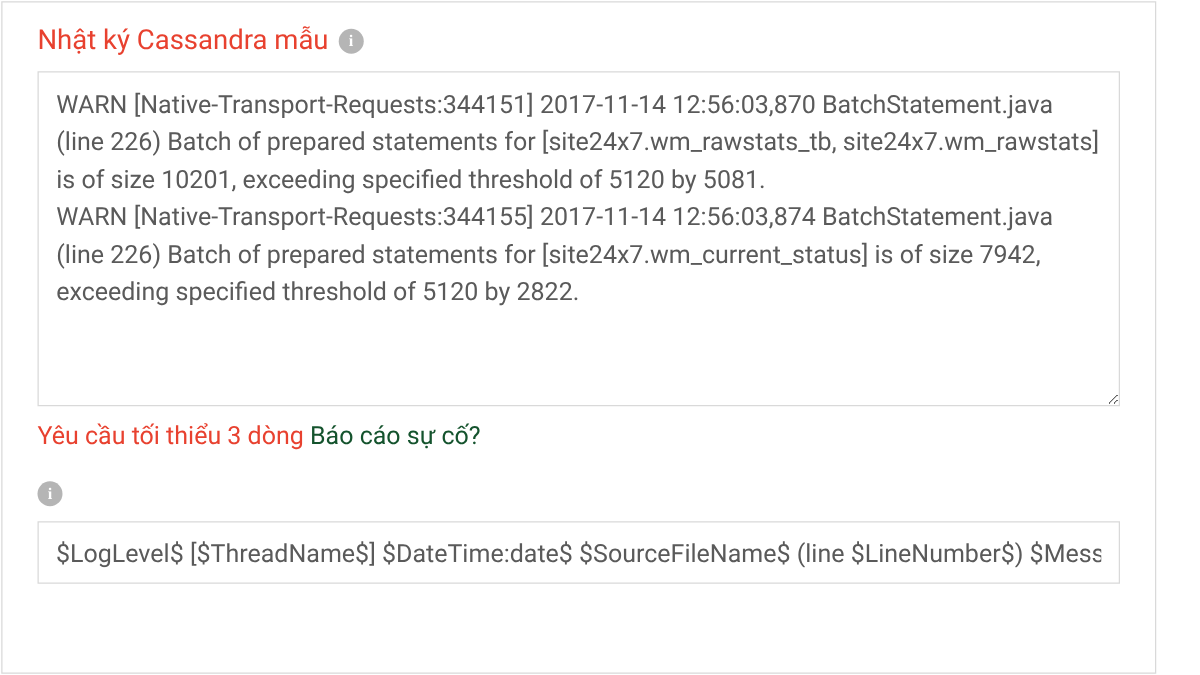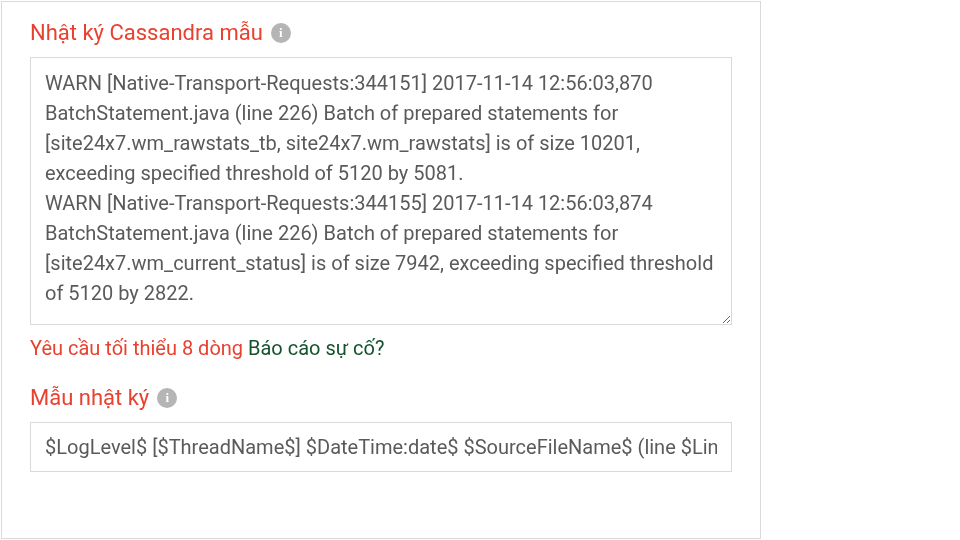--- a/index.html
+++ b/index.html
@@ -1,19 +1,19 @@
 <!DOCTYPE html>
 <html><head>
 <meta charset="utf-8">
 <style>
   * { box-sizing: border-box; margin: 0; padding: 0; }
   html, body { width: 960px; height: 540px; font-family: -apple-system, BlinkMacSystemFont, "Segoe UI", Roboto, "Helvetica Neue", Arial, sans-serif; background: #fff; }
   .panel {
     border: 1px solid #d9d9d9;
-    width: 760px;
+    width: 924px;
     height: 538px;
     margin: 1px;
     padding: 18px 28px 0 28px;
   }
   .field-label {
     color: #e8412f;
     font-size: 22px;
     font-weight: 400;
     display: flex;
     align-items: center;
@@ -73,27 +73,26 @@
 
   <div class="field-label">
     <span>Nhật ký Cassandra mẫu</span>
     <span class="info-icon">i</span>
   </div>
 
   <textarea class="log-textarea" style="">WARN [Native-Transport-Requests:344151] 2017-11-14 12:56:03,870 BatchStatement.java (line 226) Batch of prepared statements for [site24x7.wm_rawstats_tb, site24x7.wm_rawstats] is of size 10201, exceeding specified threshold of 5120 by 5081.
 WARN [Native-Transport-Requests:344155] 2017-11-14 12:56:03,874 BatchStatement.java (line 226) Batch of prepared statements for [site24x7.wm_current_status] is of size 7942, exceeding specified threshold of 5120 by 2822.</textarea>
 
   <div class="hint-row">
-    <span class="hint-text">Yêu cầu tối thiểu 8 dòng</span>
+    <span class="hint-text">Yêu cầu tối thiểu 3 dòng</span>
     <span> </span>
     <a class="hint-link">Báo cáo sự cố?</a>
   </div>
 
   <div class="section-gap"></div>
 
   <div class="field-label">
-    <span>Mẫu nhật ký</span>
     <span class="info-icon">i</span>
   </div>
 
   <input type="text" class="pattern-input" value="$LogLevel$ [$ThreadName$] $DateTime:date$ $SourceFileName$ (line $LineNumber$) $Message$" style="">
 
 </div>
 
 </body></html>

